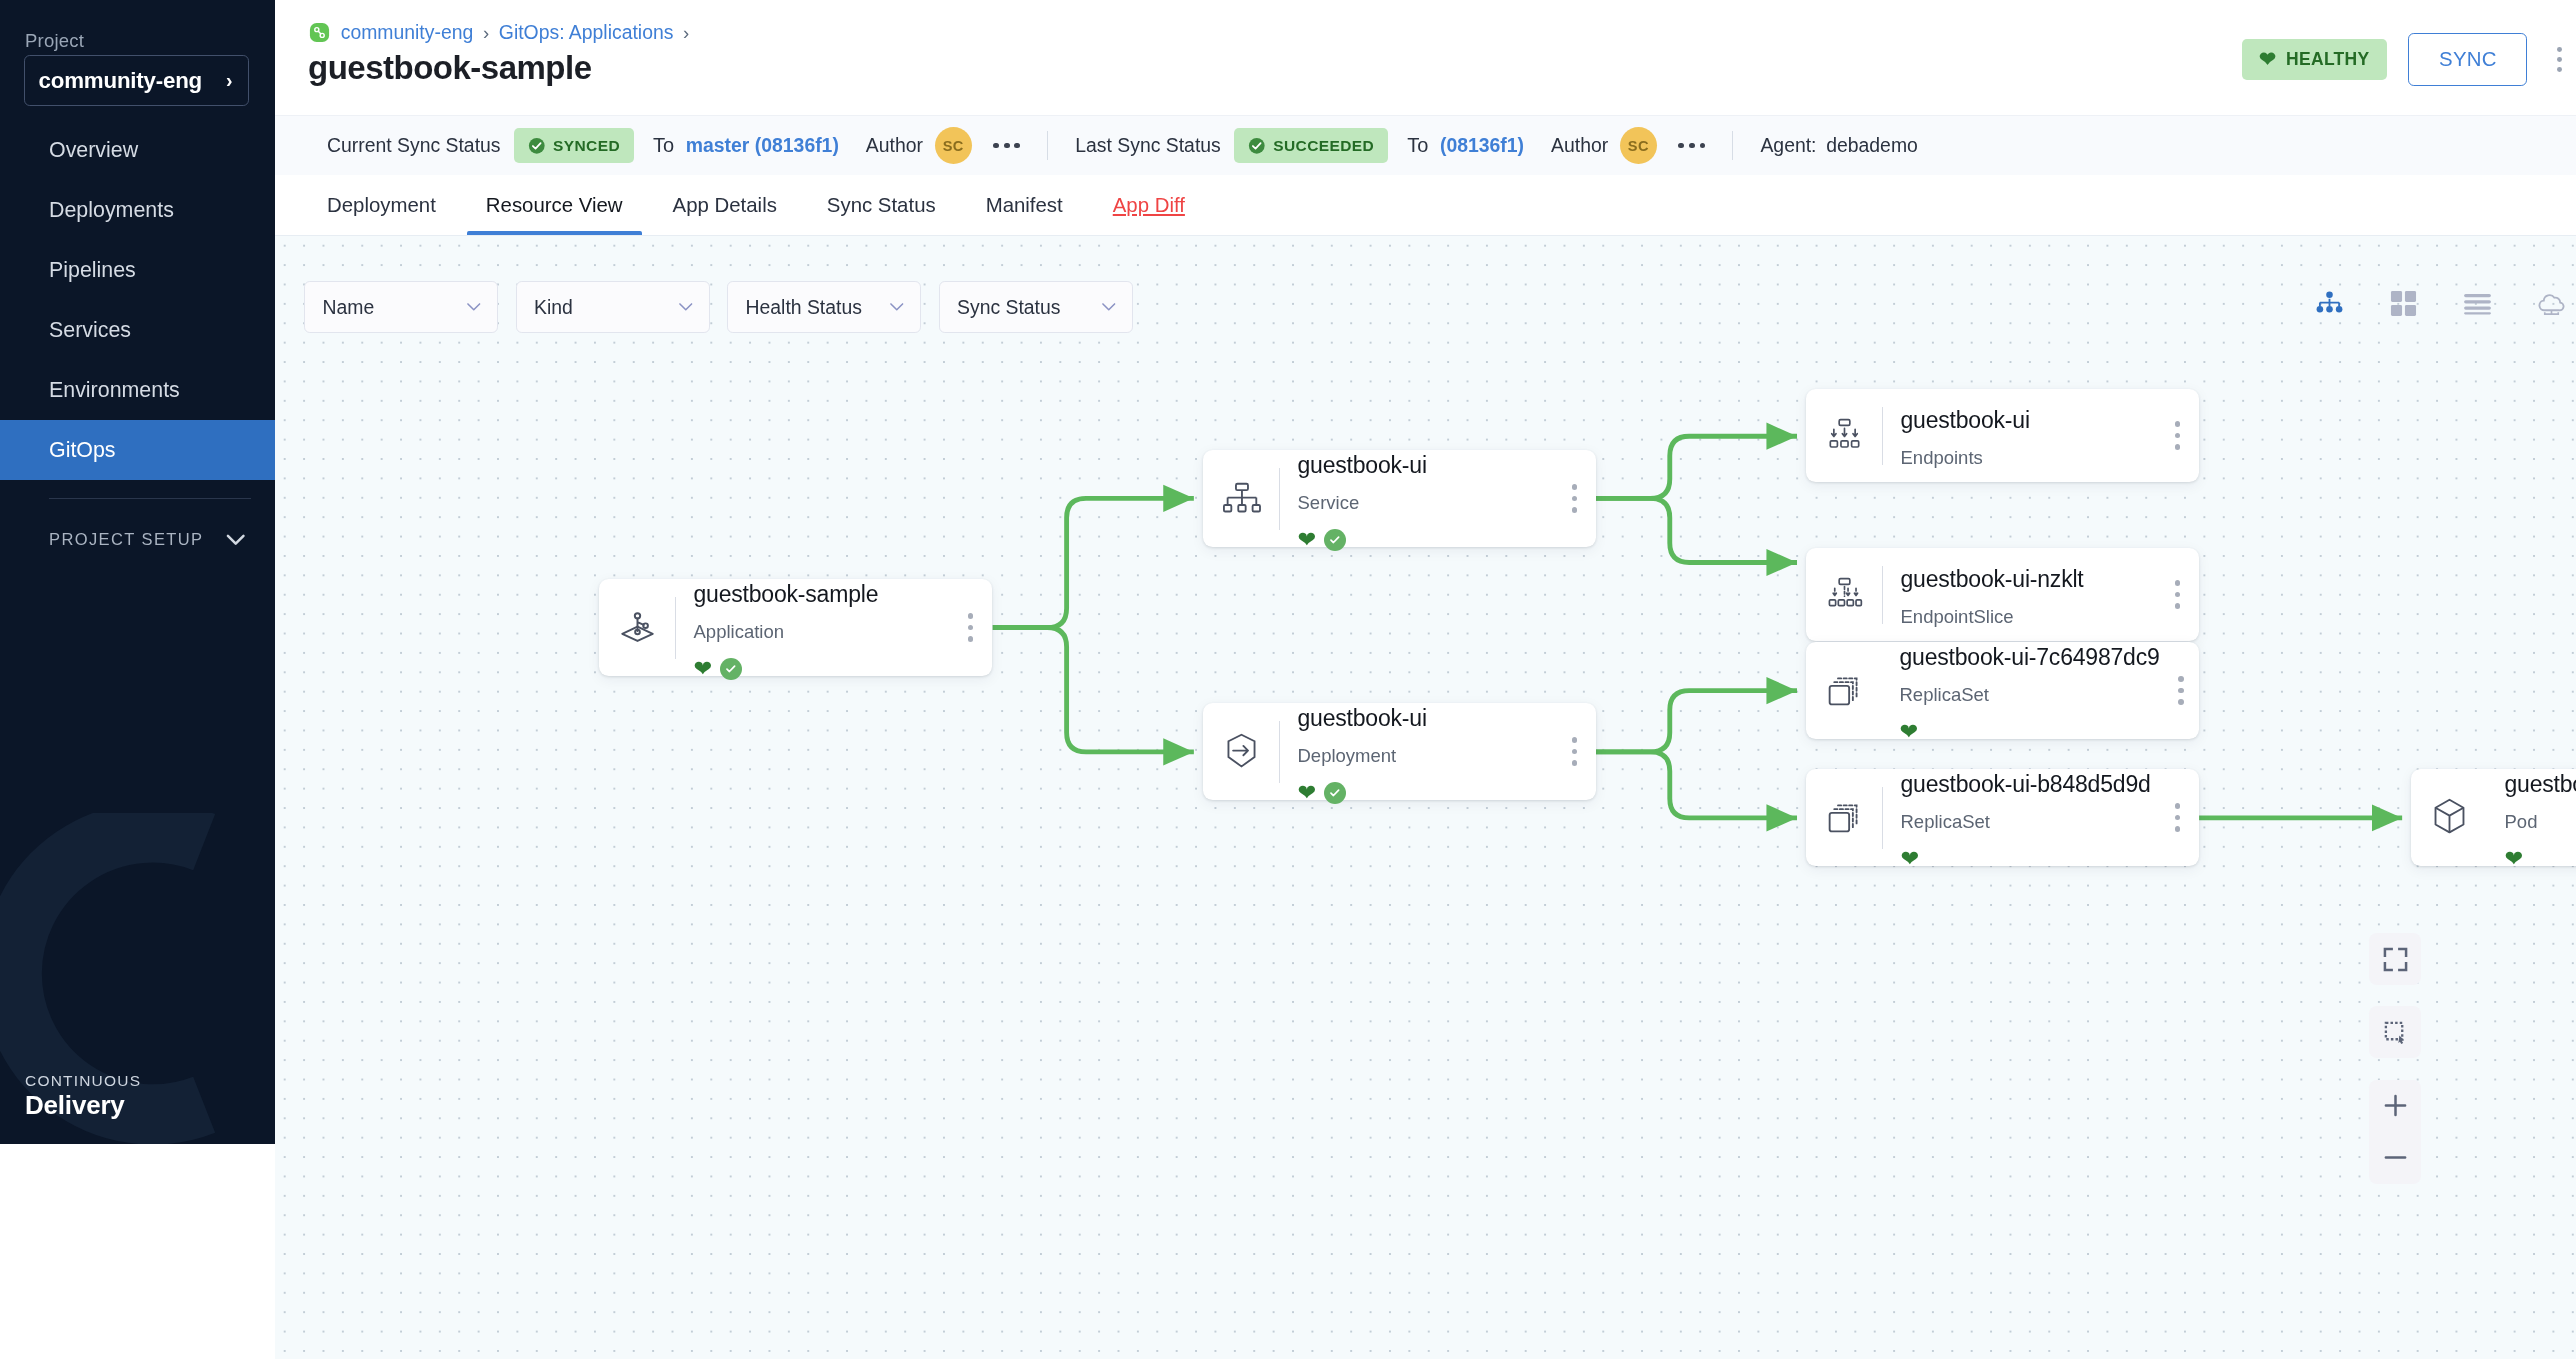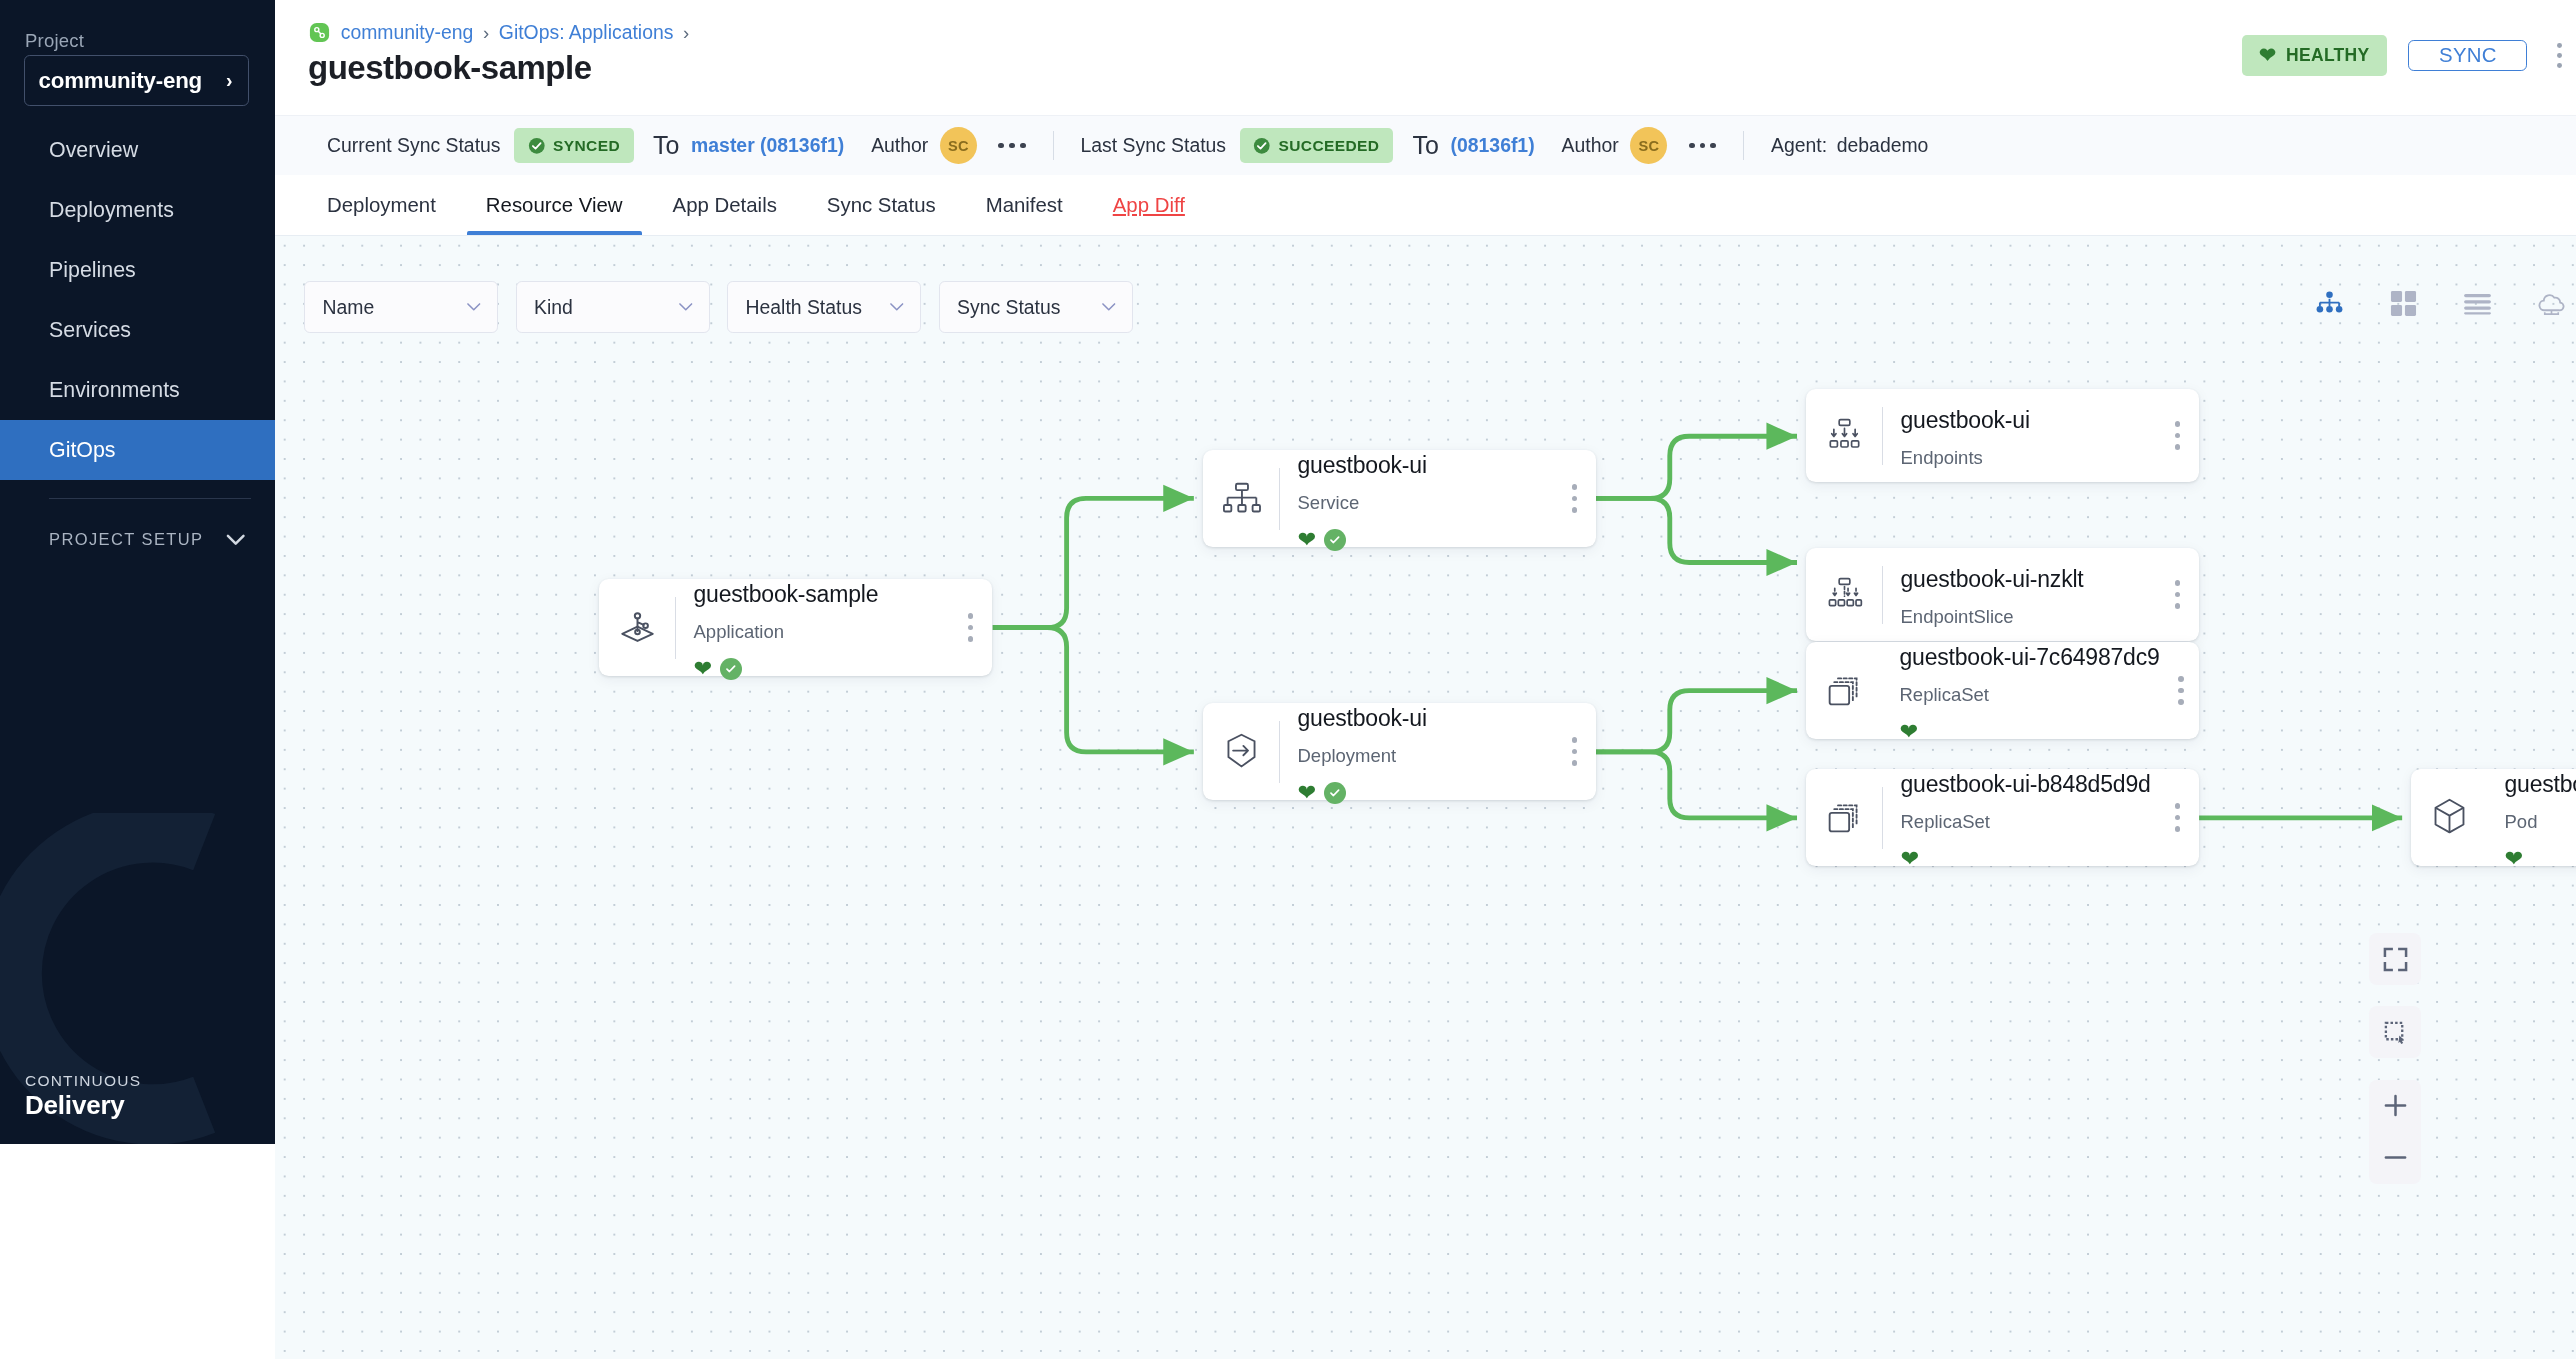--- a/index.html
+++ b/index.html
@@ -85,21 +85,21 @@
     position: absolute; right: 5.8px; top: 33px;
     display: flex; align-items: center; gap: 21.4px;
   }
   .pill-healthy {
     height: 41px; background: #bfe7bd; border-radius: 4.9px;
     display: flex; align-items: center; gap: 9.7px;
     padding: 0 17.5px; color: #246b25; font-size: 17.5px; font-weight: 700; letter-spacing: 0.3px;
     cursor: pointer;
   }
   .btn-sync {
-    height: 31px; min-width: 119px; border: 1.5px solid #3f7fd6; border-radius: 5.8px;
+    height: 53px; min-width: 119px; border: 1.5px solid #3f7fd6; border-radius: 5.8px;
     color: #3f7fd6; background: #fff; font-size: 20.4px; font-weight: 400;
     display: flex; align-items: center; justify-content: center;
     letter-spacing: 0.3px; cursor: pointer;
   }
   .kebab-top {
     width: 21.4px; height: 45px; display:flex; flex-direction: column;
     align-items: center; justify-content: center; gap: 4.9px; cursor: pointer;
   }
   .kebab-top i { width: 4.9px; height: 4.9px; border-radius: 50%; background: #9aa3b2; display:block; }
 
@@ -108,21 +108,21 @@
     position: relative; height: 60px; background: #f8fafd;
     display: flex; align-items: center; padding-left: 52px; gap: 0px;
     border-top: 1px solid #eef1f6;
   }
   .sb-label { font-size: 19.4px; color: #2b3240; margin-right: 13.6px; }
   .chip {
     height: 35px; border-radius: 4.9px; background: #bfe7bd;
     display: flex; align-items: center; gap: 7.8px; padding: 0 13.6px;
     color: #246b25; font-size: 15.5px; font-weight: 700; letter-spacing: 0.4px;
   }
-  .sb-to { font-size: 25px; color: #2b3240; margin: 0 11.7px 0 19.4px; }
+  .sb-to { font-size: 20px; color: #2b3240; margin: 0 11.7px 0 19.4px; }
   .sb-rev { font-size: 19.4px; color: #3f7fd6; font-weight: 700; cursor: pointer; }
   .sb-author { font-size: 19.4px; color: #2b3240; margin-left: 27px; margin-right: 11.7px; }
   .avatar {
     width: 37px; height: 37px; border-radius: 50%; background: #f2c459;
     color: #8a6d1e; font-size: 14.6px; font-weight: 700;
     display: flex; align-items: center; justify-content: center; letter-spacing: 0.4px;
   }
   .dots-h { display: flex; gap: 4.9px; margin-left: 21.4px; cursor: pointer; }
   .dots-h i { width: 5.8px; height: 5.8px; border-radius: 50%; background: #3c4250; display:block; }
   .vsep { width: 1px; height: 29px; background: #d7dde6; margin: 0 27px; }

